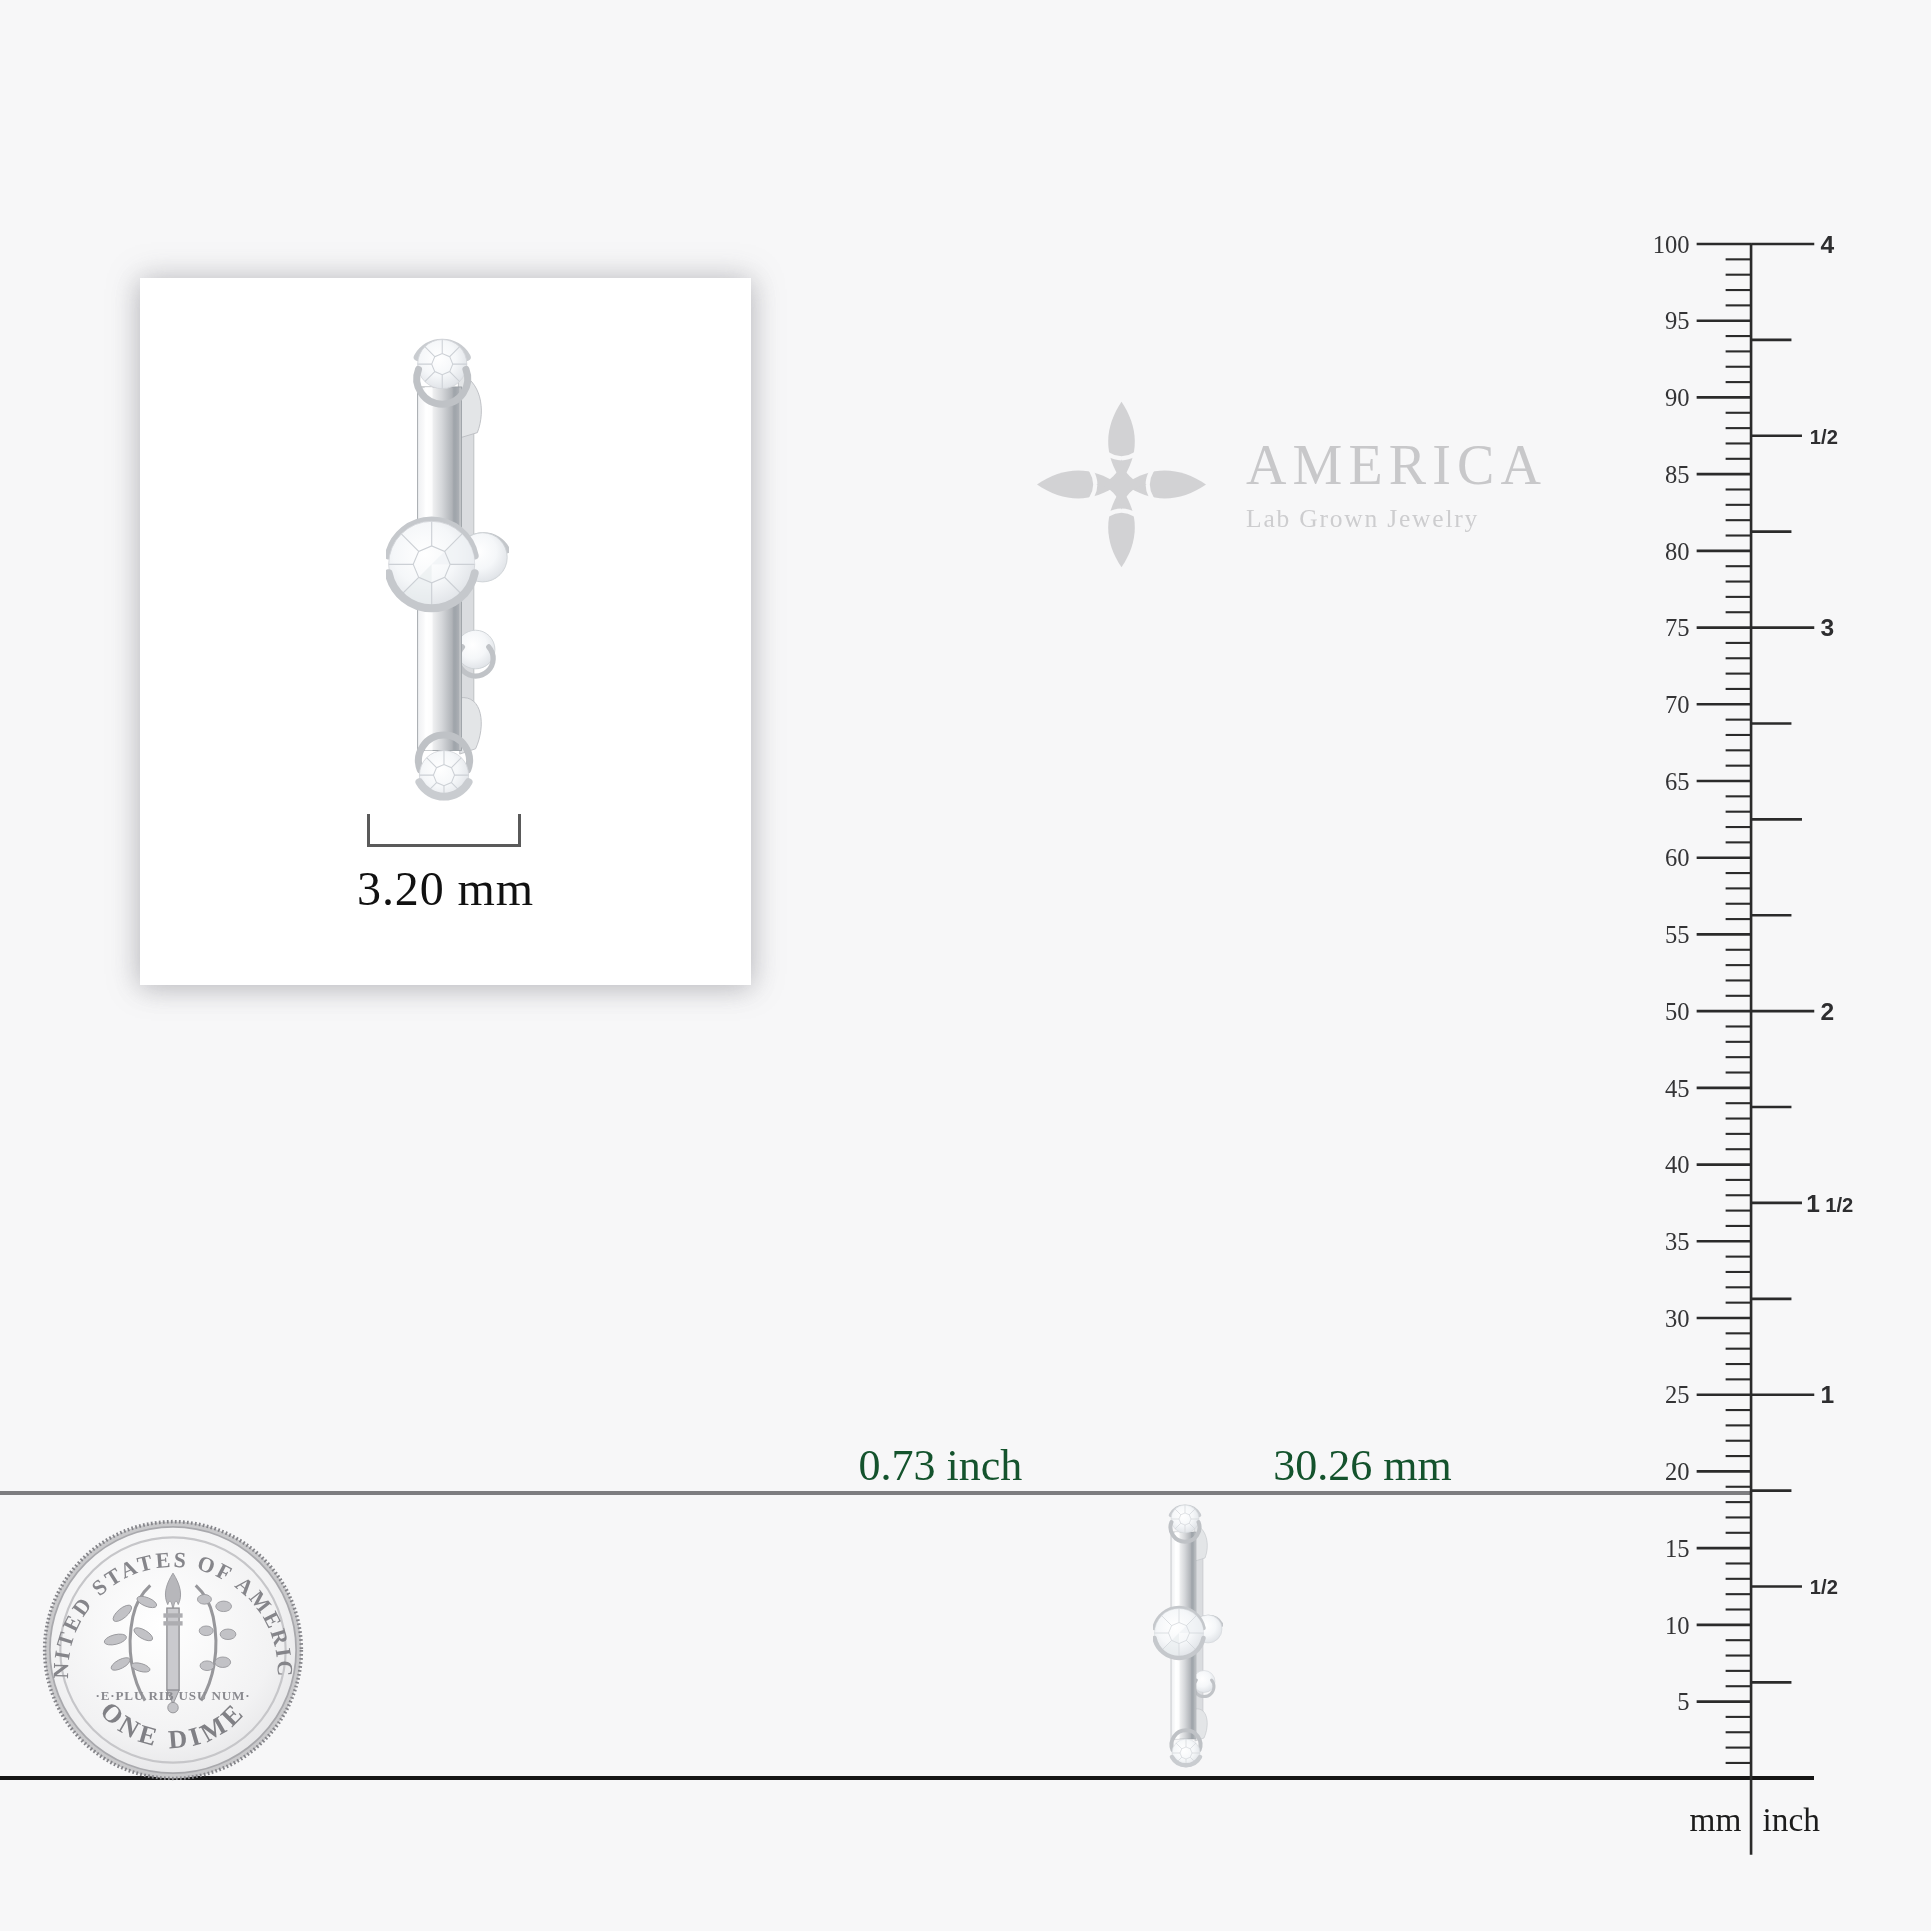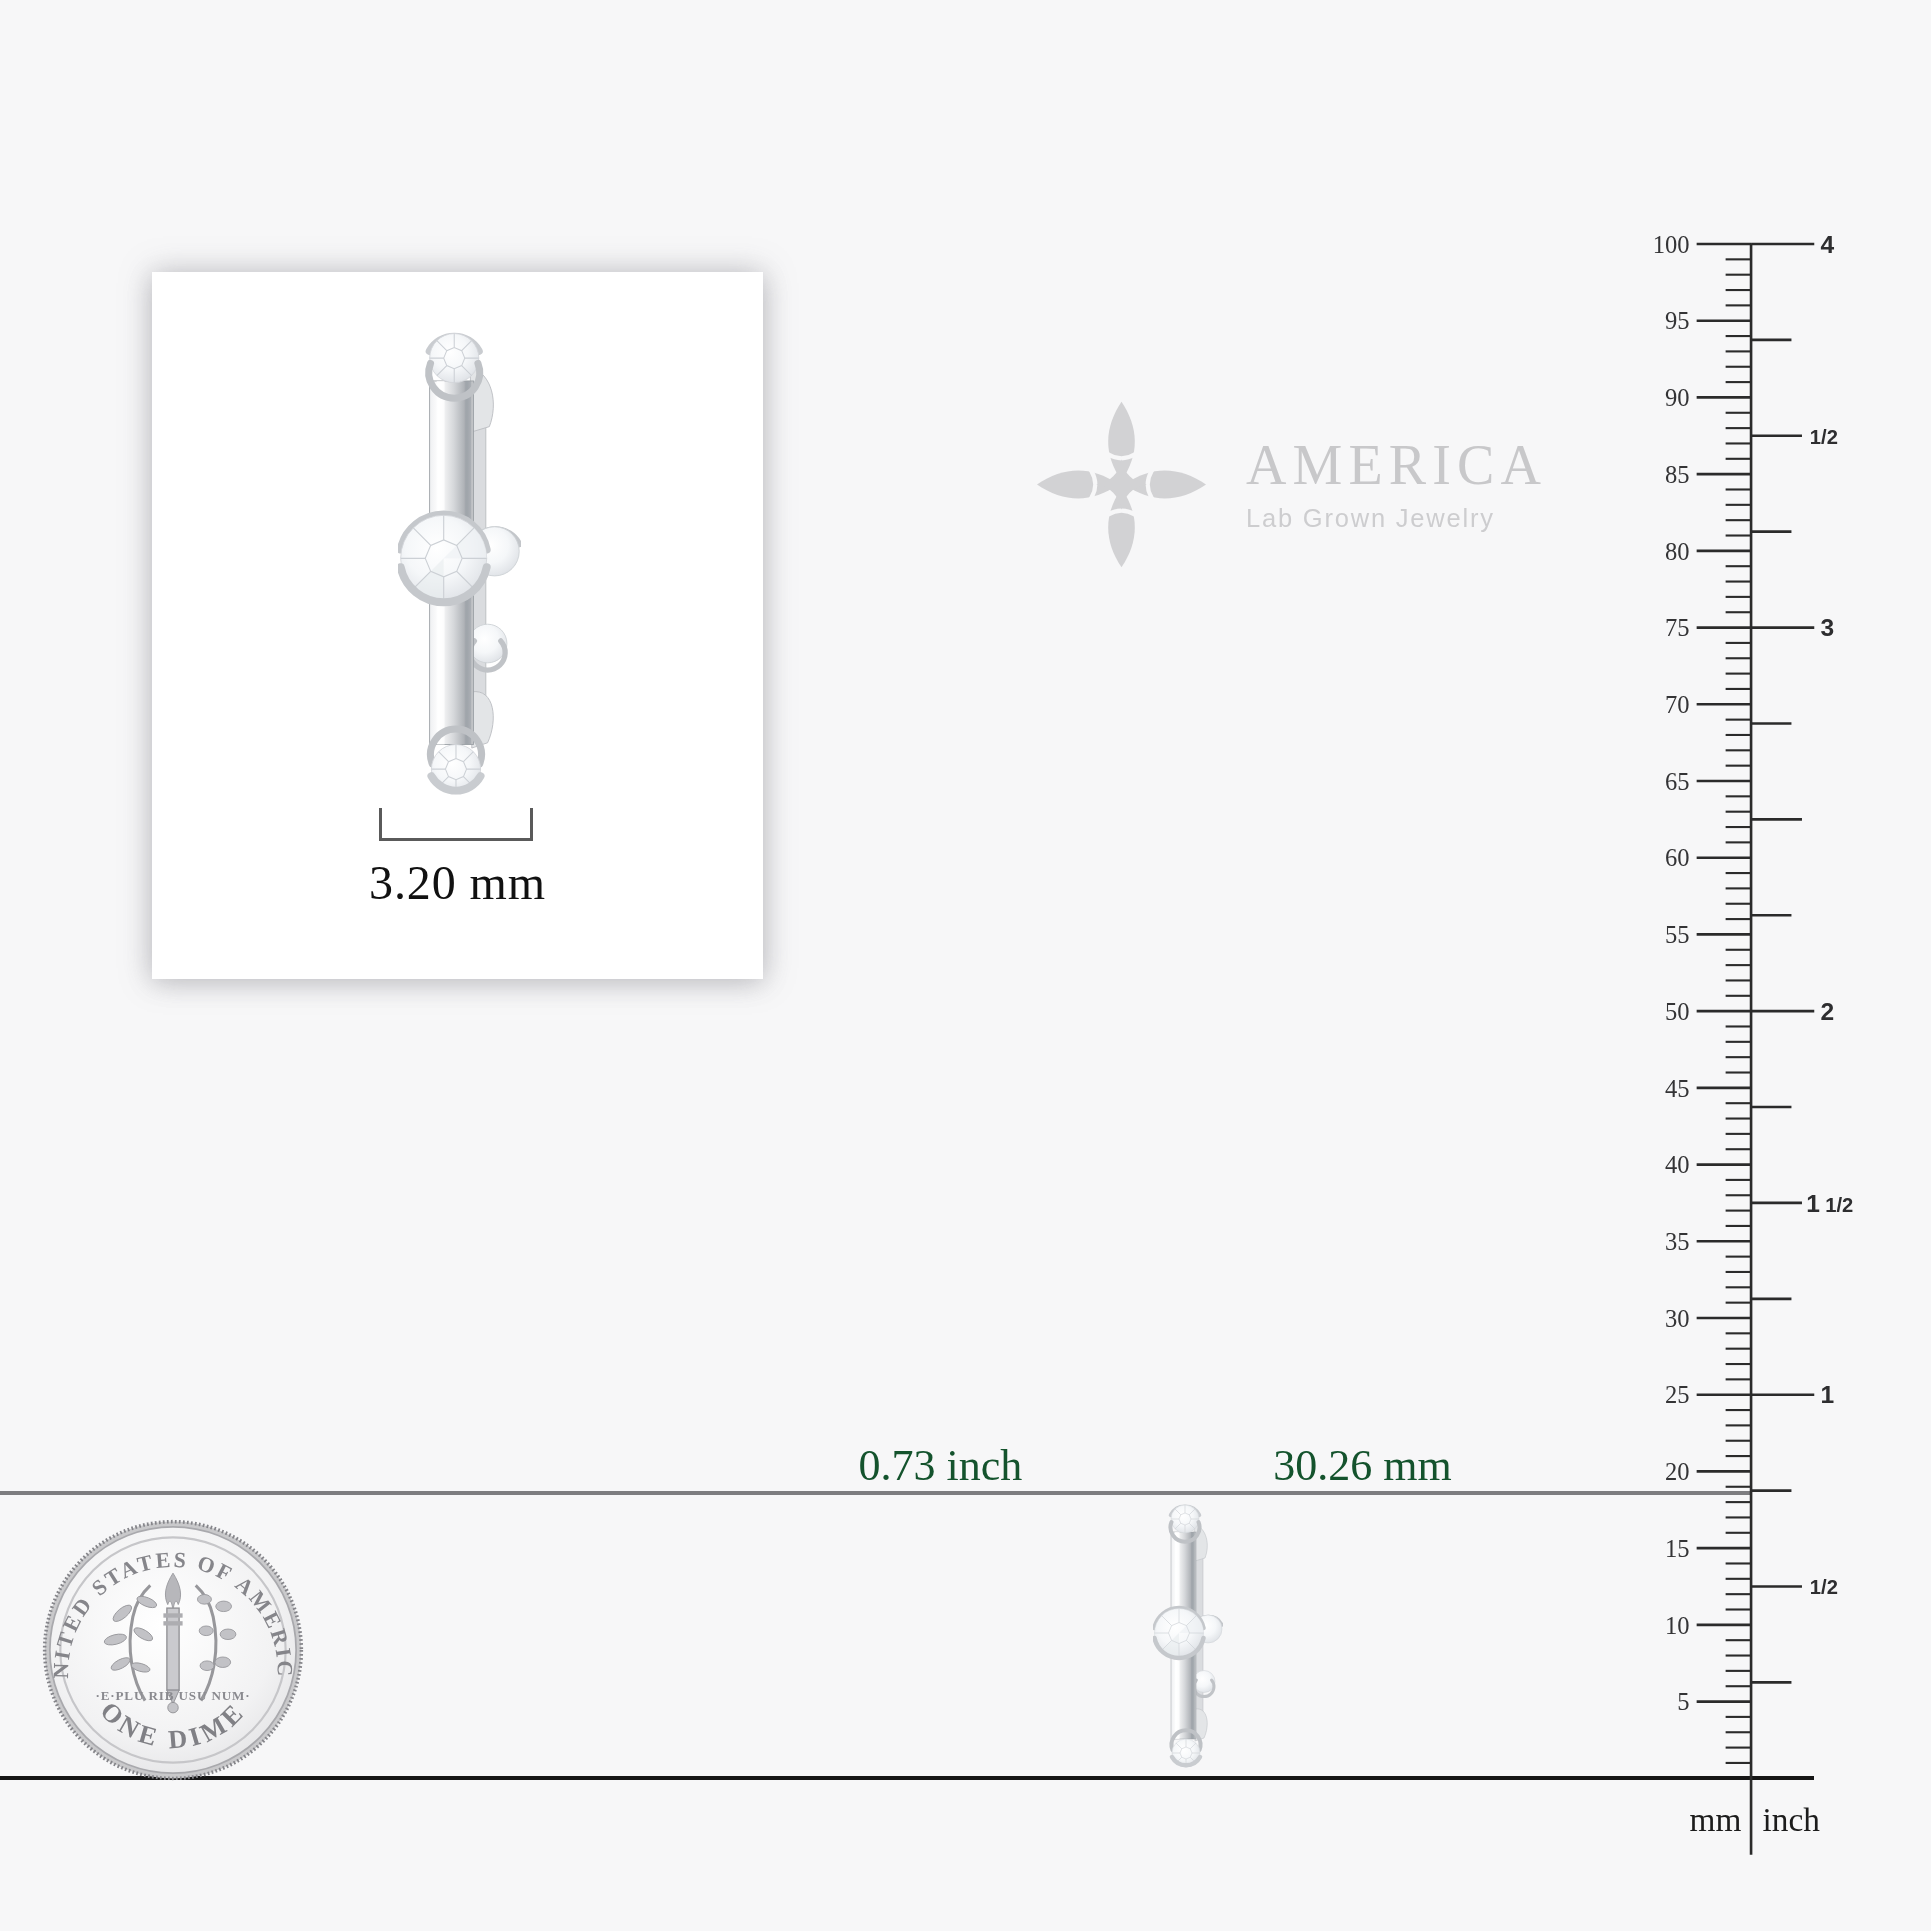--- a/index.html
+++ b/index.html
@@ -6,24 +6,23 @@
   body{
     width:1931px;height:1931px;
     background:#f7f7f8;
     font-family:"Liberation Serif", serif;
     position:relative;overflow:hidden;
   }
   .stage{position:absolute;inset:0;}
 
   
   .product-card{
-    position:absolute;left:140px;top:272px;width:611px;height:707px;
+    position:absolute;left:140px;top:278px;width:611px;height:707px;
     background:#ffffff;
     box-shadow:0 0 30px rgba(120,120,128,.38), 0 5.3px 23px rgba(120,120,128,.22);
-    margin-left:12px;
   }
   .earring-large{position:absolute;left:246px;top:51px;width:123px;height:483px;}
   .width-bracket{
     position:absolute;left:227px;top:536px;width:154px;height:33px;
     border-left:3.5px solid #5a5a5a;border-right:3.5px solid #5a5a5a;border-bottom:3.5px solid #5a5a5a;
     box-sizing:border-box;
   }
   .dim-label{
     position:absolute;left:0;top:583px;width:100%;
     text-align:center;font-size:48px;color:#111;letter-spacing:0.9px;
@@ -31,21 +30,21 @@
 
   
   .watermark{position:absolute;left:1032px;top:400px;display:flex;align-items:center;gap:35px;}
   .wm-mark{width:179px;height:169px;}
   .wm-text{display:flex;flex-direction:column;}
   .wm-brand{
     font-family:"Liberation Serif", serif;font-size:56px;line-height:1;
     color:#c8c8ca;letter-spacing:6.1px;font-weight:400;
   }
   .wm-tagline{
-    font-family:Liberation Sans, sans-serif;font-size:25.5px;line-height:1;
+    font-family:Liberation Serif, serif;font-size:25.5px;line-height:1;
     color:#cdcdcf;letter-spacing:1.8px;margin-top:13px;
   }
 
   
   .line-gray{position:absolute;left:0;top:1491px;width:1752px;height:3.5px;background:#7d7d80;}
   .line-black{position:absolute;left:0;top:1776px;width:1814px;height:4.4px;background:#161616;}
   .cmp-label{position:absolute;font-size:44px;color:#14532d;top:1440px;width:263px;text-align:center;}
   .cmp-inch{left:809px;}
   .cmp-mm{left:1231px;}
 

